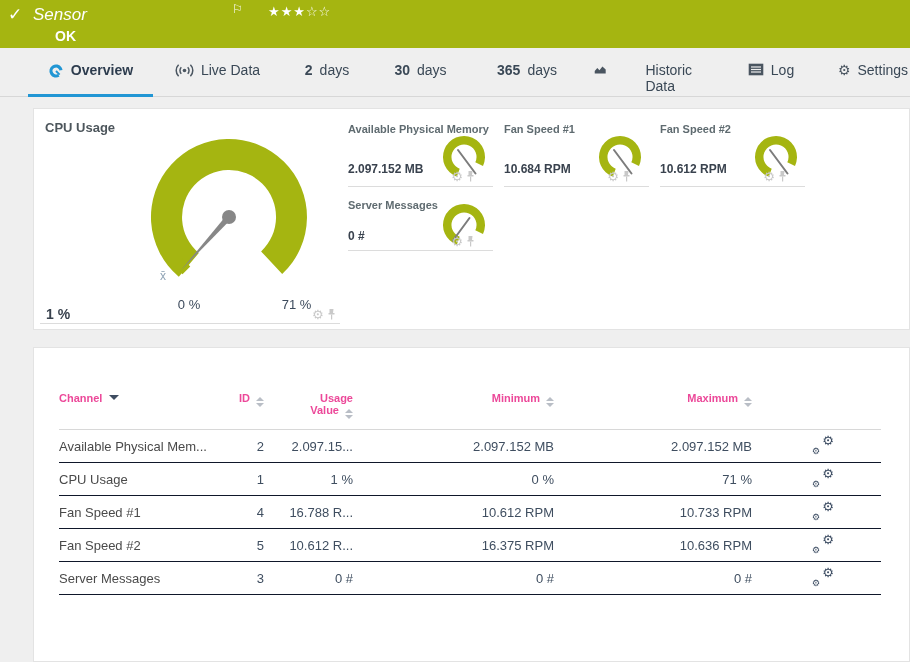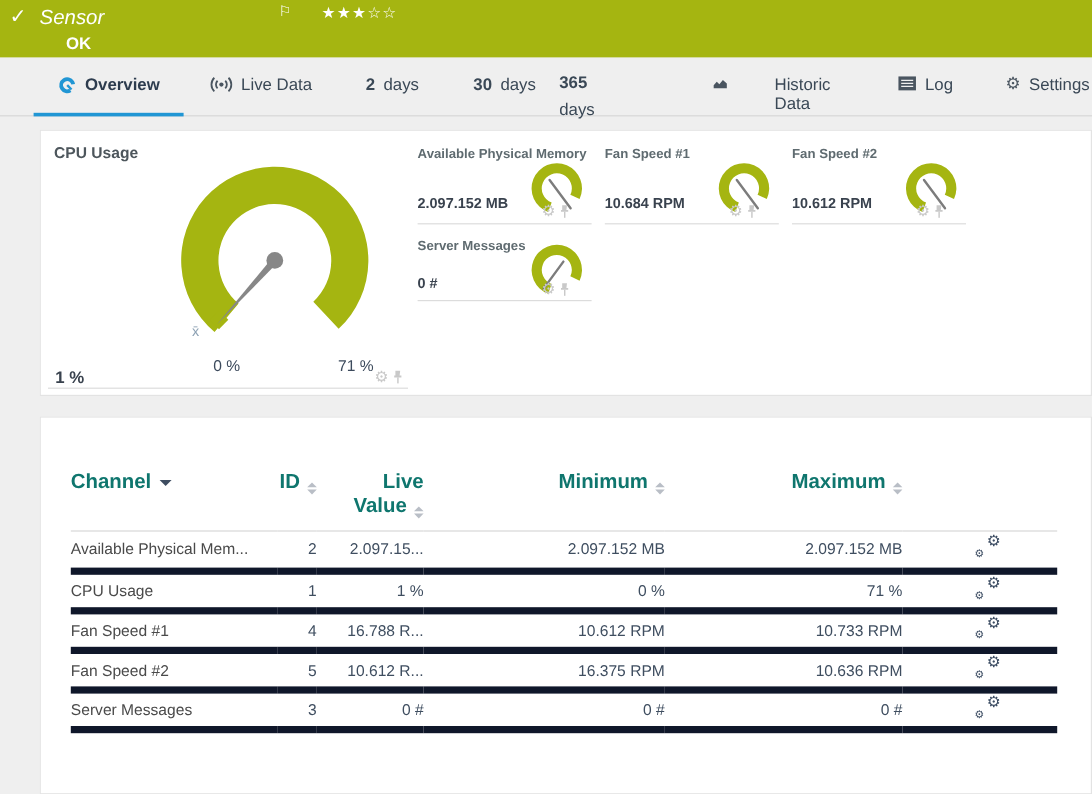--- a/index.html
+++ b/index.html
@@ -20,21 +20,21 @@
   
   .tabbar { position:absolute; left:0; top:48px; width:910px; height:49px; background:#efefef; border-bottom:1px solid #d7d7d7; }
   .tab { position:absolute; top:14px; height:35px; display:flex; align-items:flex-start; justify-content:center; gap:7px;
          font-size:14px; color:#3a4856; cursor:pointer; }
   .tab .num { font-weight:bold; }
   .tab.active { font-weight:bold; border-bottom:3px solid #2196d4; color:#2d3c4e;text-align:right; }
   .tab-overview { left:28px; width:125px; }
   .tab-livedata { left:165px; width:105px; }
   .tab-2days   { left:292px; width:70px; }
   .tab-30days  { left:383px; width:75px; }
-  .tab-365days { left:466px; width:82px;flex-direction:column; }
+  .tab-365days { left:486px; width:82px; }
   .tab-historic{ left:594px; width:110px;gap:39px; }
   .tab-log     { left:740px; width:62px; }
   .tab-settings{ left:834px; width:78px; }
   .tab svg, .tab .gearglyph { margin-top:1px; }
   .gearglyph { font-family:"DejaVu Sans",sans-serif; font-size:14px; color:#4a5560; line-height:14px; }
 
   
   .panel { position:absolute; left:33px; width:877px; background:#fff; border:1px solid #e3e3e3; }
   .panel-gauges { top:108px; height:222px; }
   .panel-table  { top:347px; height:315px; }
@@ -62,24 +62,24 @@
   .mini .mvalue { position:absolute; left:0; top:45px; font-size:12px; font-weight:bold; color:#39424e; white-space:nowrap; }
   .mini-d .mvalue { top:36px; }
   .mini .mgauge { position:absolute; right:6px; top:16px; }
   .mini-d .mgauge { top:8px; }
   .mini .micons { position:absolute; right:18px; top:53px; }
   .mini-d .micons { top:42px; }
 
   
   .chtable-wrap { position:absolute; left:25px; top:30px; right:30px; }
   table.chtable { width:822px; border-collapse:collapse; table-layout:fixed; }
-  .chtable th { font-size:17px; font-weight:bold; color:#0f766e; text-align:right; vertical-align:top;
+  .chtable th { font-size:11px; font-weight:bold; color:#ec4899; text-align:right; vertical-align:top;
                 padding:14px 0 10px 0; border-bottom:1px solid #d8d8d8; }
   .chtable th.col-channel { text-align:left; }
-  .chtable td { height:33px; font-size:13px; color:#3f4e60; text-align:right; border-bottom:6px solid #0f172a; }
+  .chtable td { height:33px; font-size:13px; color:#3f4e60; text-align:right; border-bottom:1px solid #0f172a; }
   .chtable td.col-channel { text-align:left; color:#4a4a4a; }
   .chtable td.col-gear { text-align:left; padding-left:60px; }
   .sort { display:inline-flex; flex-direction:column; gap:2px; margin-left:6px; vertical-align:1px; }
   .sort i { width:0; height:0; border-left:4px solid transparent; border-right:4px solid transparent; }
   .sort .up { border-bottom:4px solid #b9bec6; }
   .sort .dn { border-top:4px solid #b9bec6; }
   .caret-down { display:inline-block; width:0; height:0; margin-left:7px; vertical-align:2px;
                 border-left:5px solid transparent; border-right:5px solid transparent; border-top:5px solid #3e4d61; }
   .chgear { position:relative; display:inline-block; width:22px; height:18px; cursor:pointer; }
   .chgear .g1 { position:absolute; right:0; top:-3px; font-family:"DejaVu Sans",sans-serif; font-size:13px; color:#3d4d63; }
@@ -246,21 +246,21 @@
           <col style="width:129px">
       </colgroup>
       <thead>
         <tr>
           <th class="col-channel"><span>Channel</span><span class="caret-down"></span></th>
           <th><span>ID</span><span class="sort">
                 <i class="up"></i>
                 <i class="dn"></i>
               </span></th>
           <th>
-              <div>Live</div>
+              <div>Usage</div>
               <div><span>Value</span><span class="sort">
                   <i class="up"></i>
                   <i class="dn"></i>
                 </span></div>
             </th>
           <th><span>Minimum</span><span class="sort">
                 <i class="up"></i>
                 <i class="dn"></i>
               </span></th>
           <th><span>Maximum</span><span class="sort">

